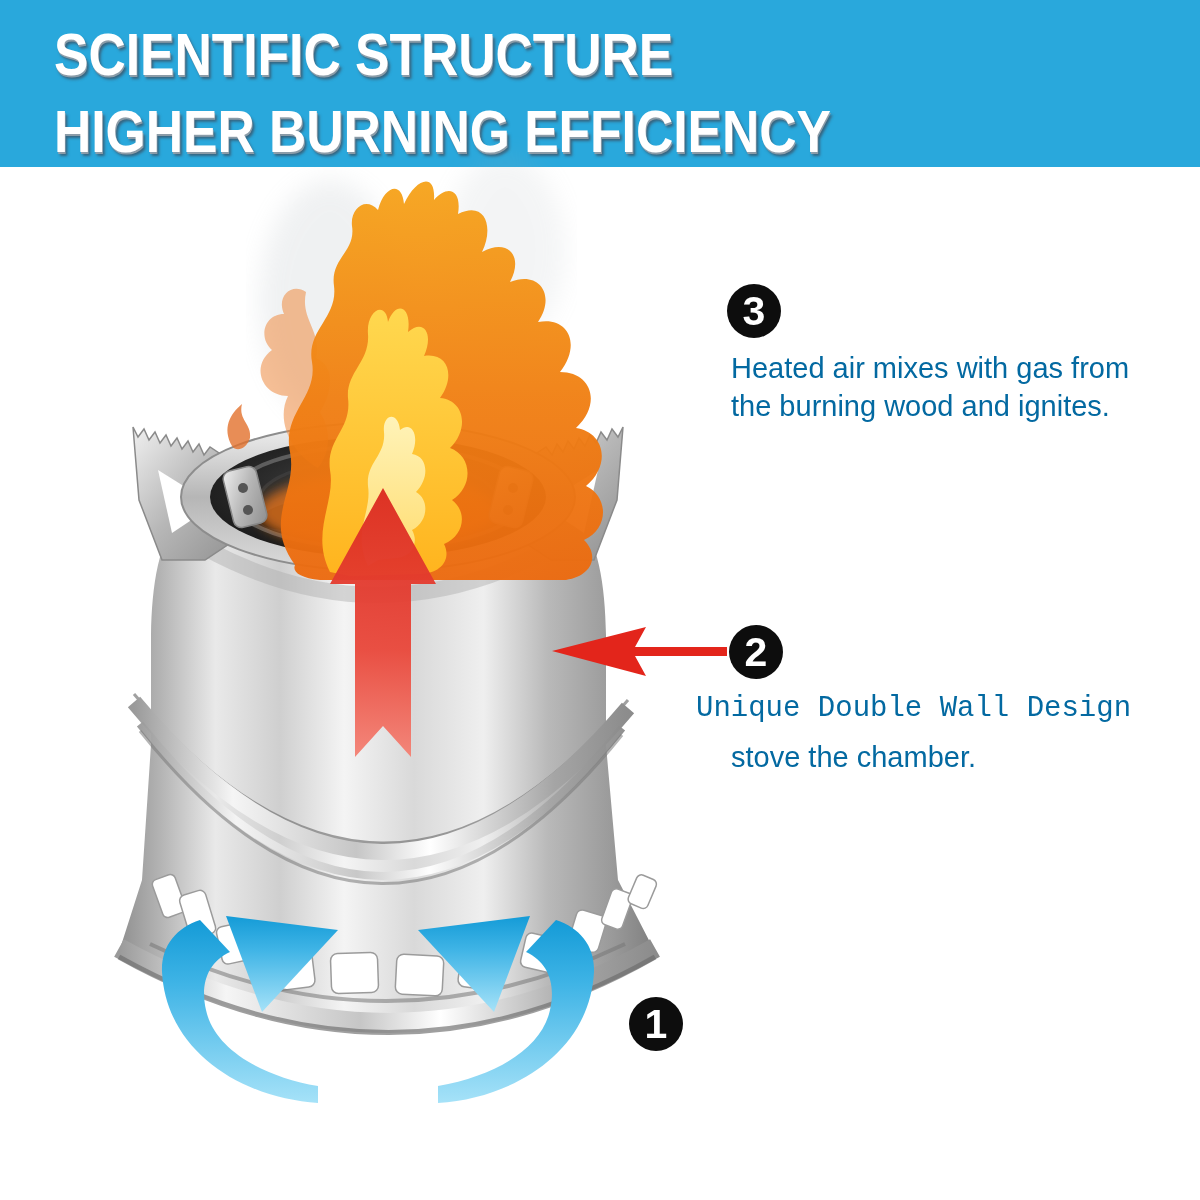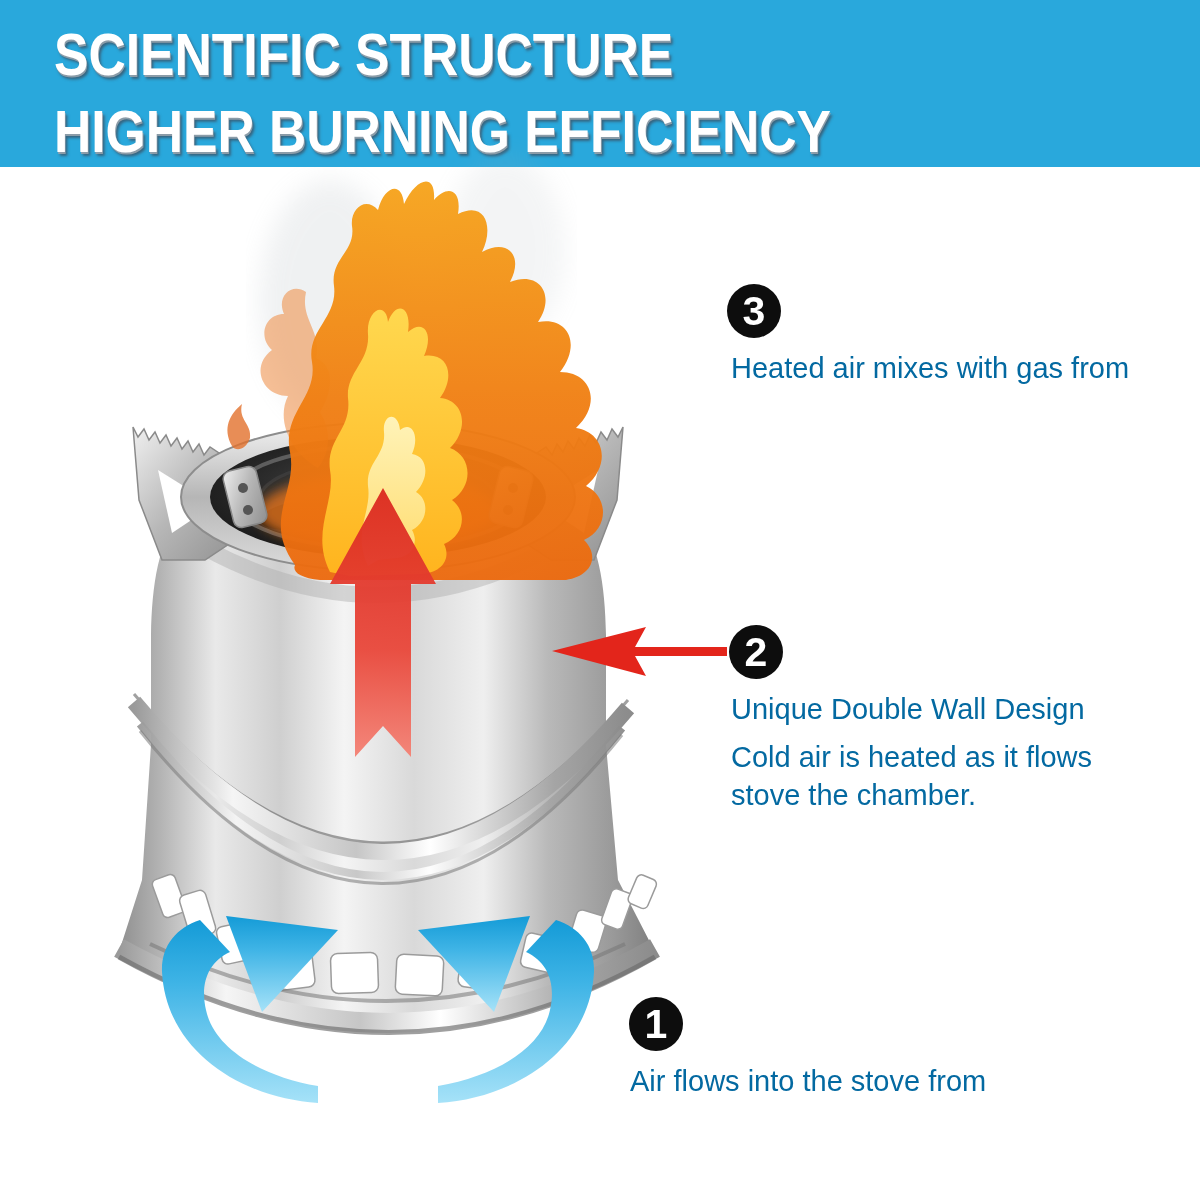--- a/index.html
+++ b/index.html
@@ -17,21 +17,21 @@
   .stove-svg{position:absolute;left:0;top:0;width:1200px;height:1200px;}
   
   .badge{position:absolute;width:54px;height:54px;border-radius:50%;background:#0D0D0D;
         color:#ffffff;font-weight:bold;font-size:41px;line-height:54px;text-align:center;}
   .badge-3{left:727px;top:284px;}
   .badge-2{left:729px;top:625px;}
   .badge-1{left:629px;top:997px;}
   
   .note{position:absolute;color:#0369a1;font-size:29px;line-height:38px;white-space:nowrap;}
   .note-3{left:731px;top:349px;}
-  .note-2h{left:731px;top:690px;}
+  .note-2h{left:696px;top:690px;font-family:Liberation Mono, monospace;}
   .note-2p{left:731px;top:738px;}
   .note-1{left:630px;top:1062px;}
 </style>
 </head>
 <body>
 
 <div class="page">
 
   <div class="banner">
     <div class="bline l1">SCIENTIFIC STRUCTURE</div>
@@ -206,25 +206,24 @@
 
     <path fill="#E3251B" d="M552,651 L646,627 L635,647 L727,647 L727,656 L635,656 L646,676 Z"></path>
   </svg>
 
   <div class="badge badge-3">3</div>
   <div class="badge badge-2">2</div>
   <div class="badge badge-1">1</div>
 
   <div class="note note-3">
     <div>Heated air mixes with gas from</div>
+    <div>the burning wood and ignites.</div>
   </div>
 
   <div class="note note-2h">Unique Double Wall Design</div>
   <div class="note note-2p">
-    <div>Cold air is heated as it flows</div>
     <div>stove the chamber.</div>
   </div>
 
   <div class="note note-1">
-    <div>Air flows into the stove from</div>
   </div>
 
 </div>
 
 </body></html>

